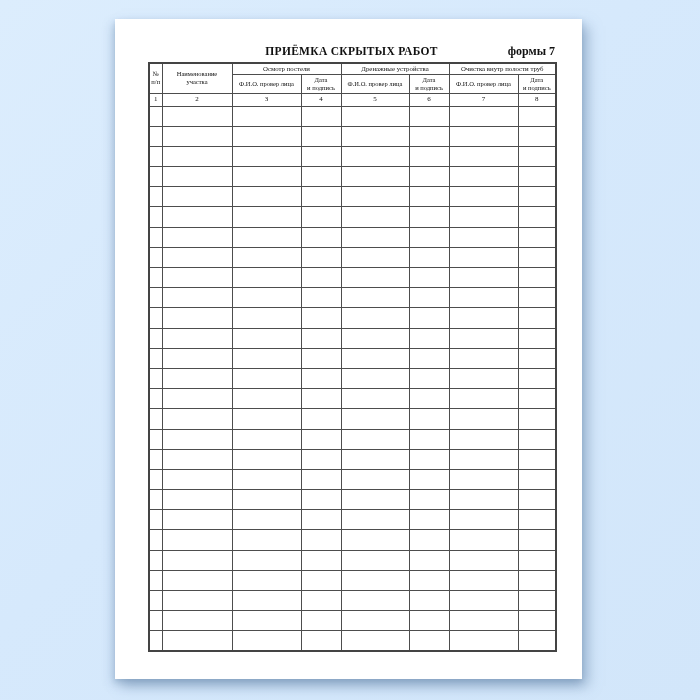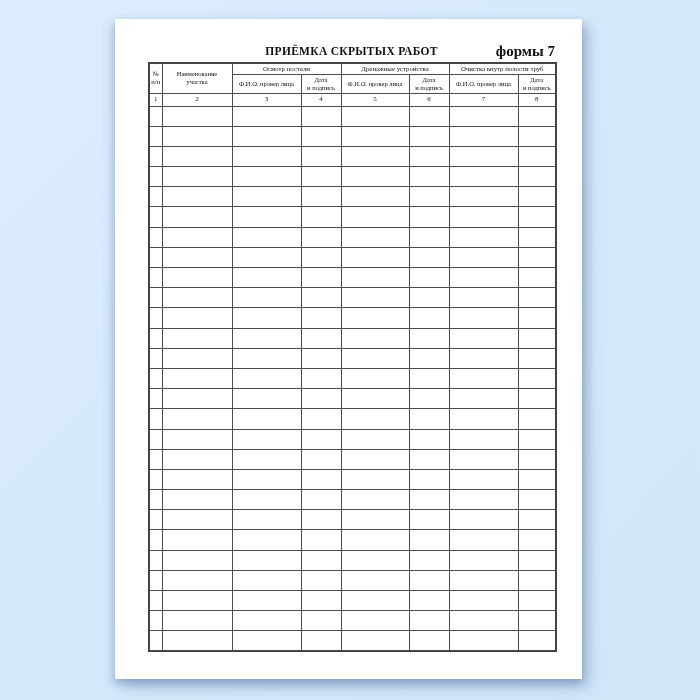--- a/index.html
+++ b/index.html
@@ -41,21 +41,21 @@
     font-weight: bold;
     color: #111111;
     letter-spacing: 0.3px;
     line-height: 21px;
     white-space: nowrap;
   }
   .form-label {
     position: absolute;
     right: 0;
     top: 0;
-    font-size: 15px;
+    font-size: 12px;
     font-weight: bold;
     color: #111111;
     line-height: 21px;
     white-space: nowrap;
   }
   table.form-table {
     border-collapse: collapse;
     table-layout: fixed;
     width: 407px;
     border: 2px solid #444444;

